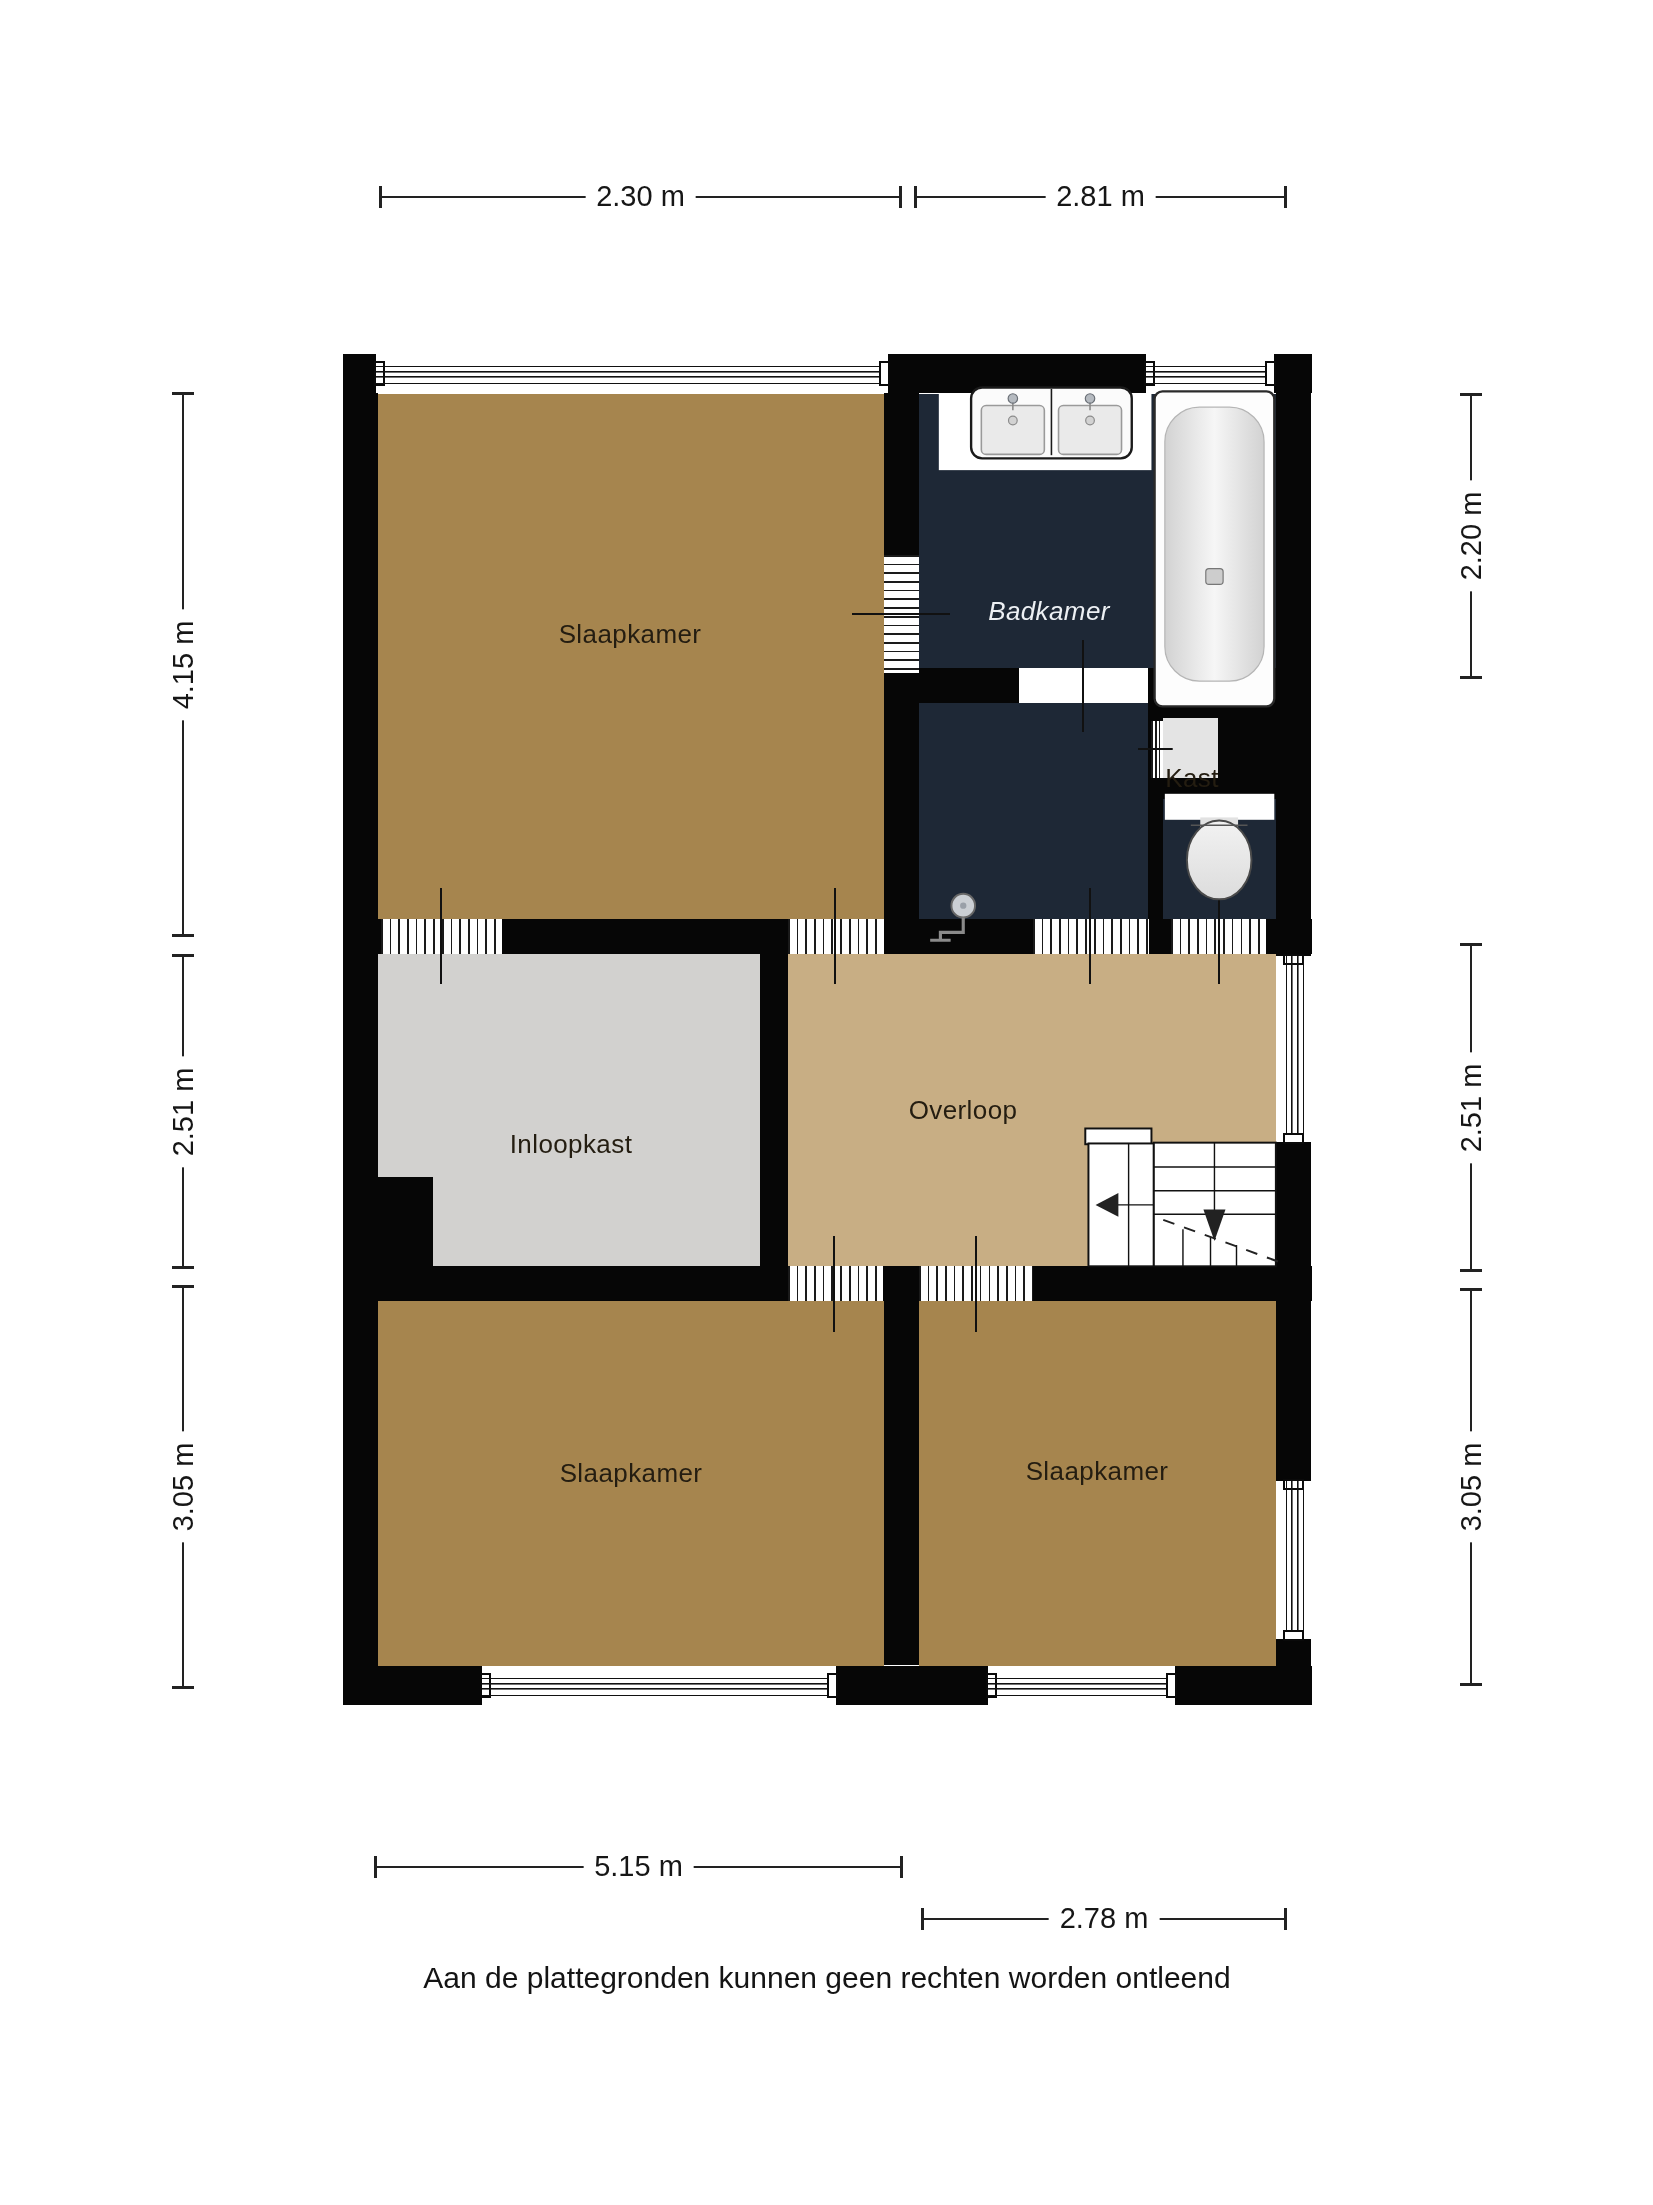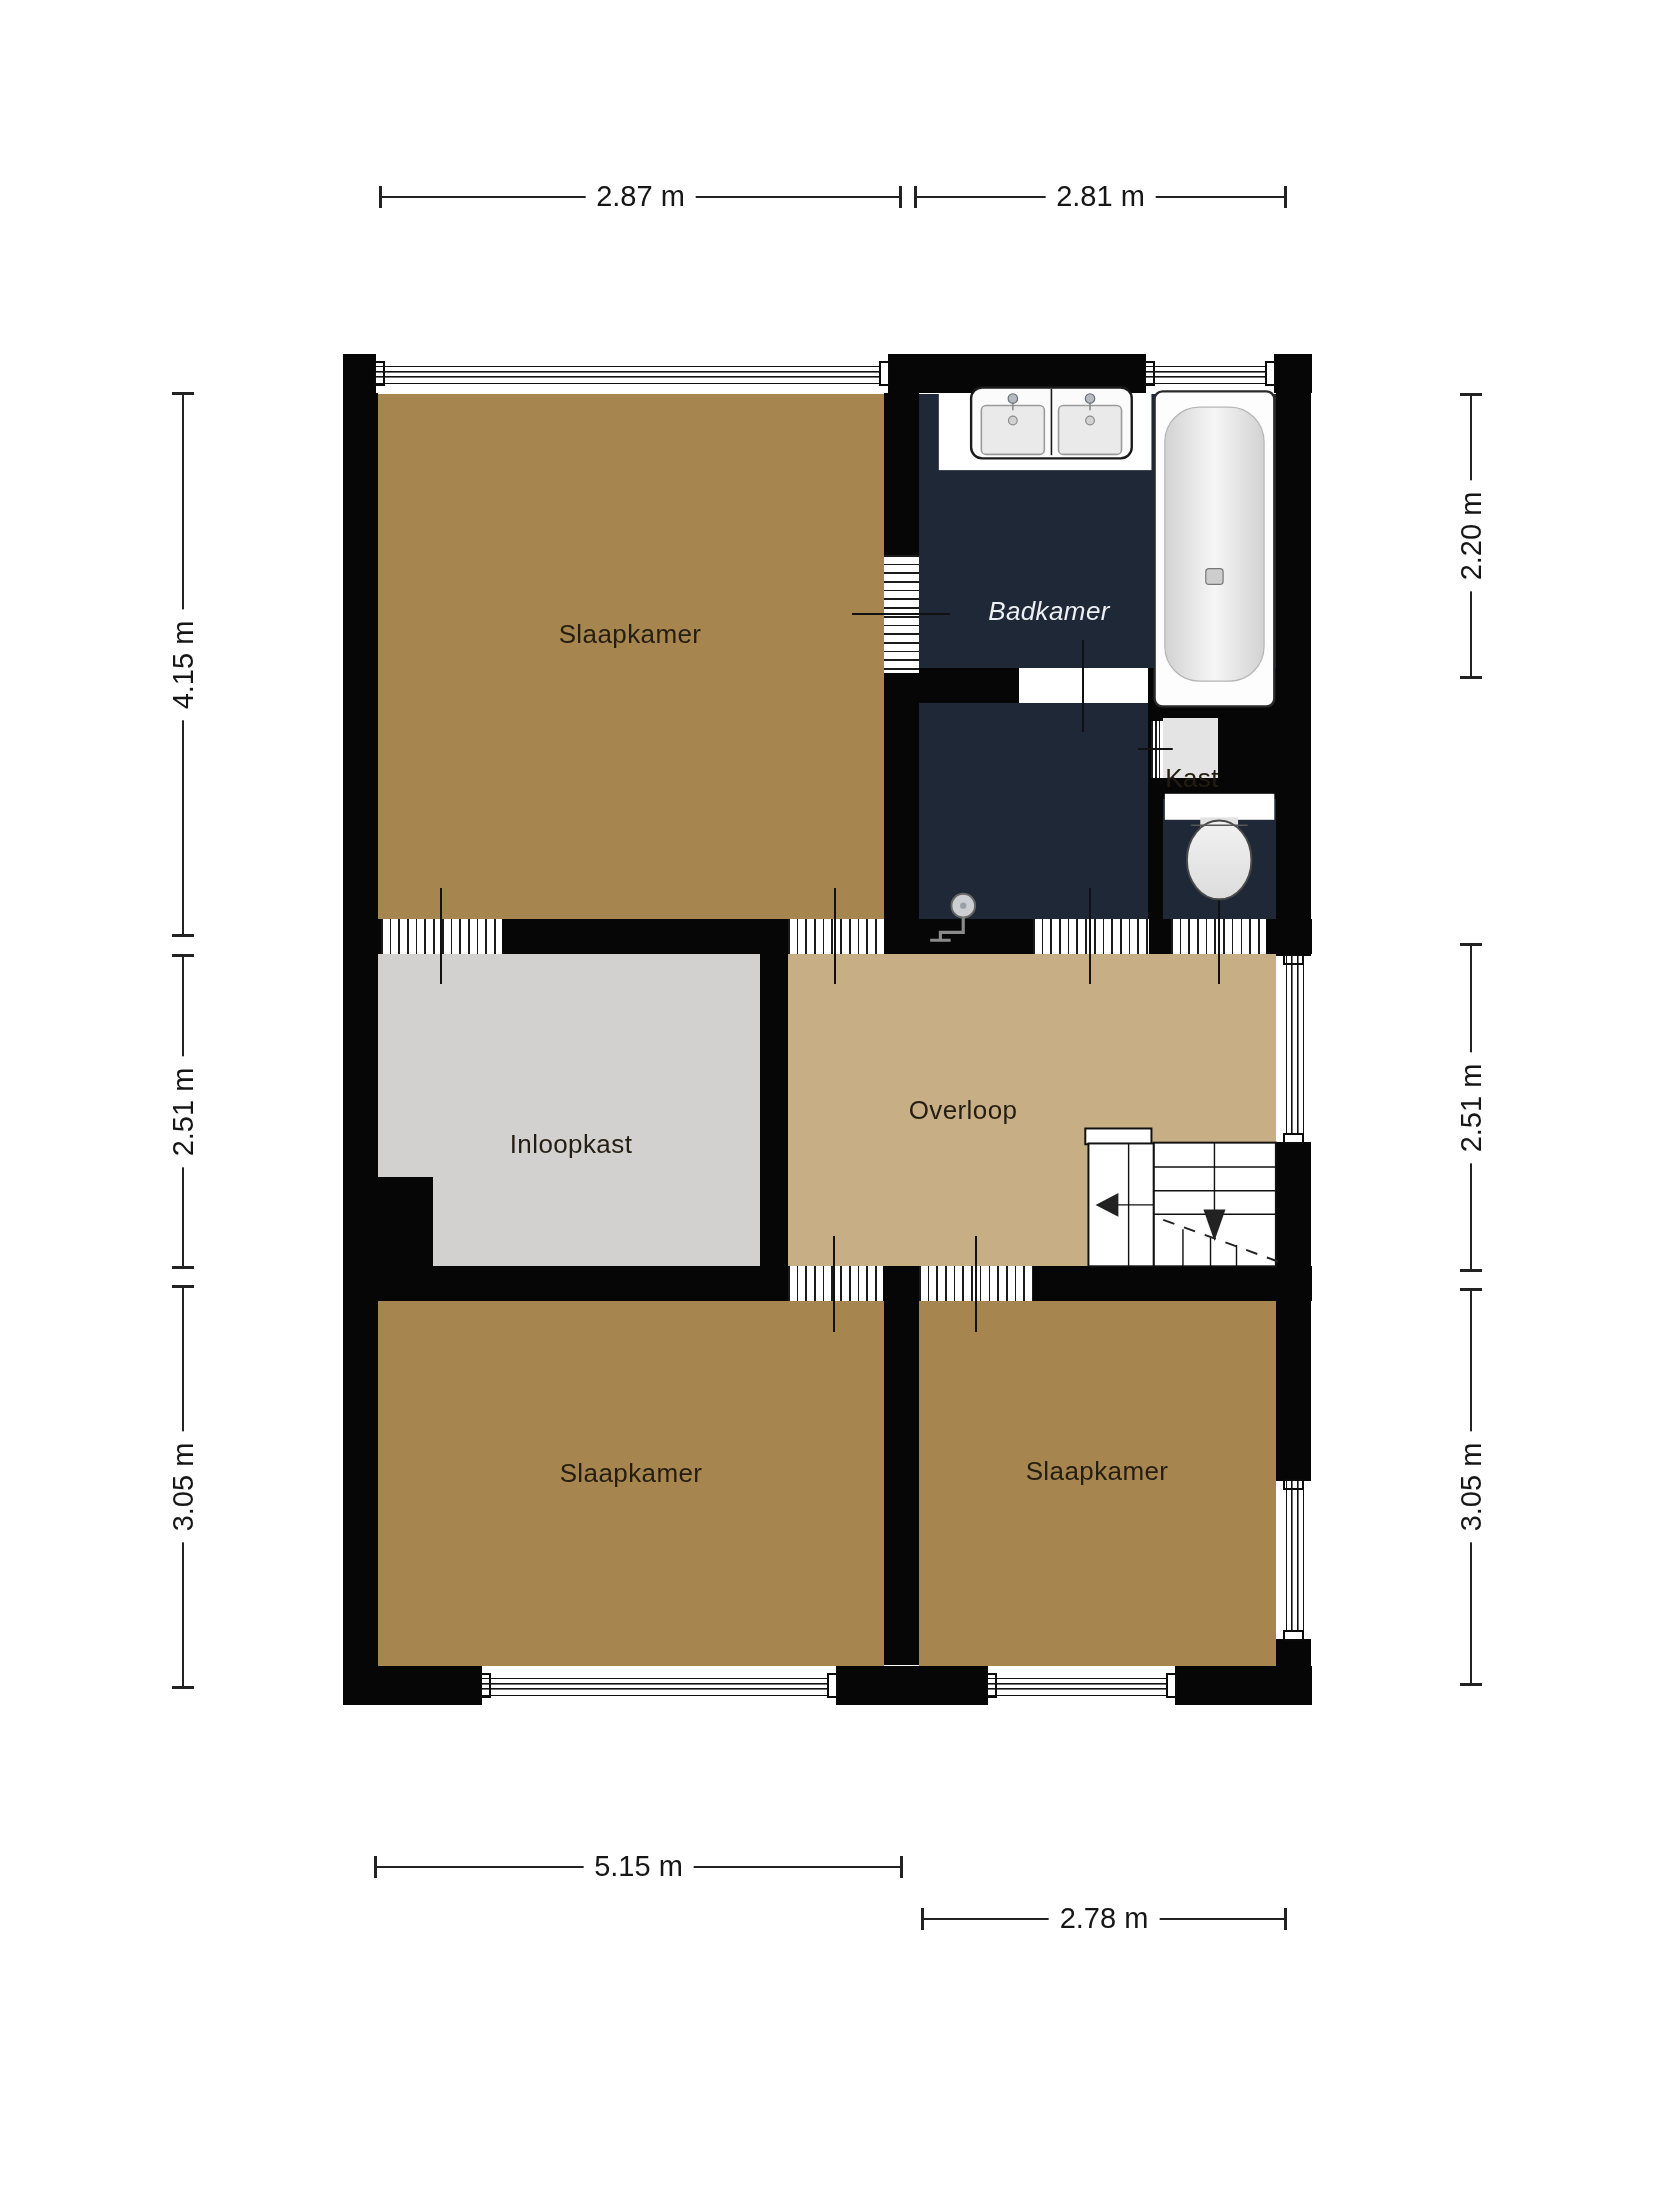--- a/index.html
+++ b/index.html
@@ -194,21 +194,21 @@
 
   <div class="room-label" style="left:630px;top:634px;">Slaapkamer</div>
   <div class="room-label light" style="left:1049px;top:611px;">Badkamer</div>
   <div class="room-label" style="left:1192px;top:778px;">Kast</div>
   <div class="room-label" style="left:571px;top:1144px;">Inloopkast</div>
   <div class="room-label" style="left:963px;top:1110px;">Overloop</div>
   <div class="room-label" style="left:631px;top:1473px;">Slaapkamer</div>
   <div class="room-label" style="left:1097px;top:1471px;">Slaapkamer</div>
 
   <div class="dim dim-h" style="left:380px;top:196px;width:521px;">
-    <span class="lbl">2.87 m</span>
+    <span class="lbl">2.30 m</span>
     </div>
   <div class="dim dim-h" style="left:915px;top:196px;width:371px;text-align:center;">
     <span class="lbl">2.81 m</span>
     </div>
 
   <div class="dim dim-h" style="left:375px;top:1866px;width:527px;">
     <span class="lbl">5.15 m</span>
     </div>
   <div class="dim dim-h" style="left:922px;top:1918px;width:364px;">
     <span class="lbl">2.78 m</span>
@@ -227,15 +227,16 @@
   <div class="dim dim-v" style="left:1470px;top:394px;height:284px;">
     <span class="lbl">2.20 m</span>
     </div>
   <div class="dim dim-v" style="left:1470px;top:944px;height:327px;">
     <span class="lbl">2.51 m</span>
     </div>
   <div class="dim dim-v" style="left:1470px;top:1289px;height:396px;">
     <span class="lbl">3.05 m</span>
     </div>
 
+  <div class="footer-line" style="top:1961px;">Aan de plattegronden kunnen geen rechten worden ontleend</div>
 
 </div>
 
 
 </body></html>

